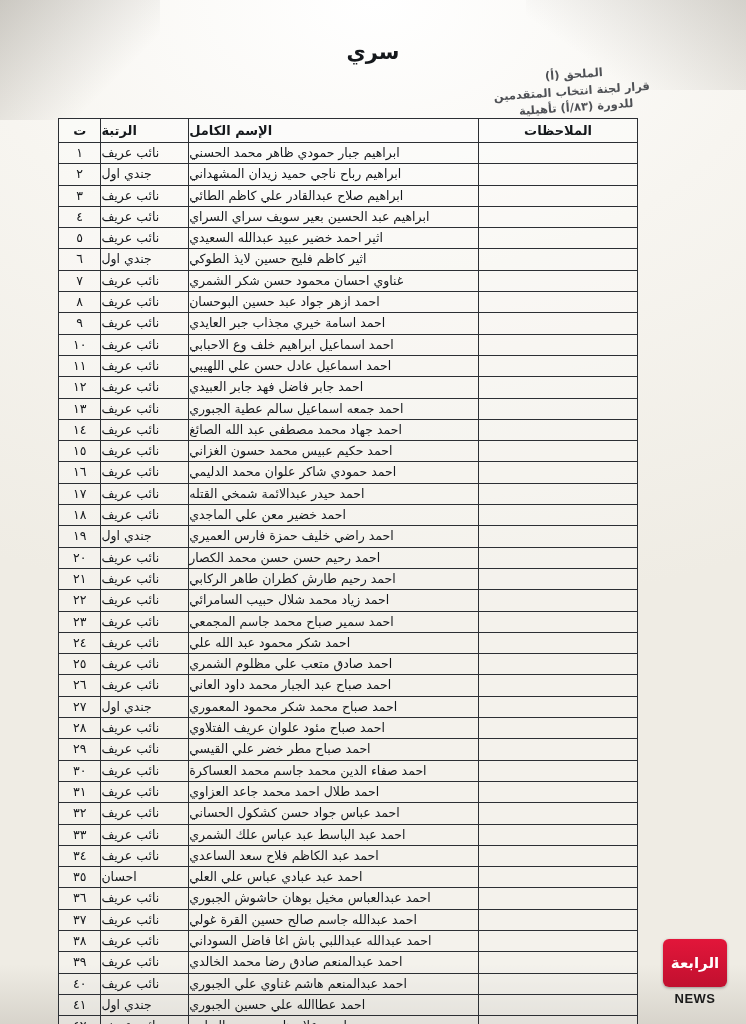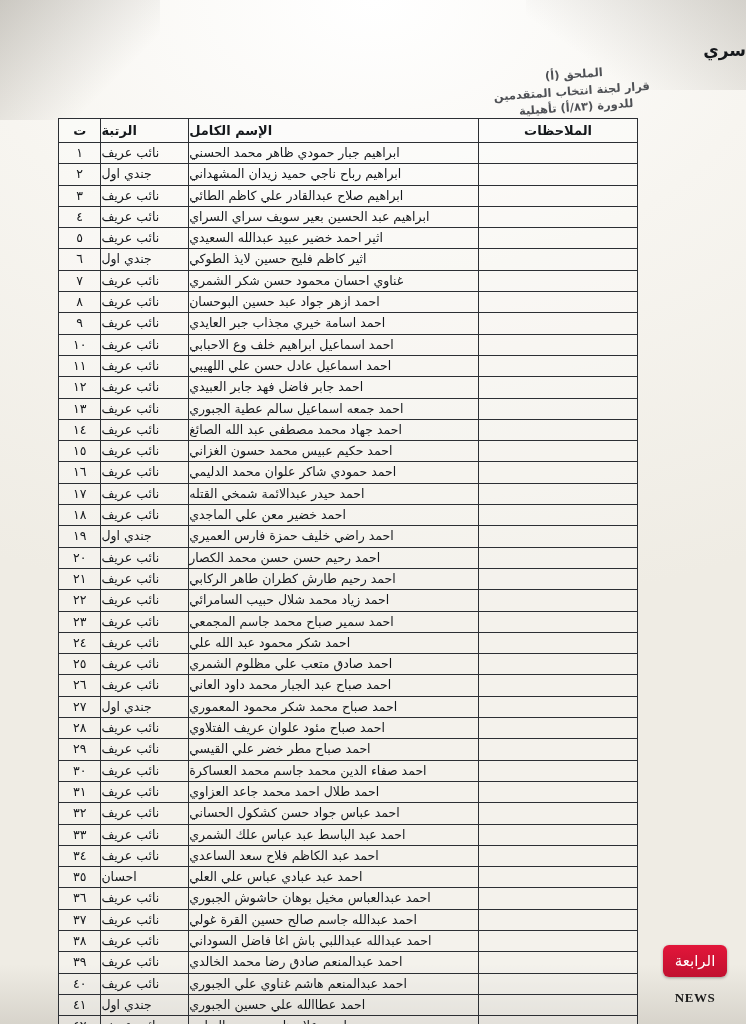--- a/index.html
+++ b/index.html
@@ -27,23 +27,23 @@
     background:linear-gradient(215deg, rgba(120,115,105,.28), rgba(255,255,255,0) 70%);
     pointer-events:none;
   }
   .shadow-bottom{
     position:absolute;left:0;bottom:0;width:100%;height:60px;
     background:linear-gradient(0deg, rgba(120,115,105,.20), rgba(255,255,255,0) 100%);
     pointer-events:none;
   }
 
   .secret{
-    position:absolute;top:40px;left:0;right:0;
+    position:absolute;top:40px;left:0;right:0;text-align:center;
     font-family:"DejaVu Sans", sans-serif;
-    font-size:17px;font-weight:bold;color:#15181c;
+    font-size:21px;font-weight:bold;color:#15181c;
     letter-spacing:0px;
   }
 
   .stamp{
     position:absolute;top:66px;right:96px;
     width:150px;text-align:center;
     transform:rotate(-4deg);
     color:#2a2d33;
     line-height:1.45;
     font-size:11.5px;
@@ -87,31 +87,31 @@
 
   .num-cell{font-size:12px;}
   .name-cell{font-size:12.5px;white-space:nowrap;}
   .rank-cell{font-size:12.5px;}
 
   .logo{
     position:absolute;right:14px;bottom:18px;
     width:74px;text-align:center;
   }
   .logo .box{
-    width:64px;height:32px;margin:13px auto;
+    width:64px;height:48px;margin:4px auto;
     background:linear-gradient(180deg,#e2163a,#c1102f);
     border-radius:6px;
-    color:#fff;font-weight:normal;font-size:15px;
+    color:#fff;font-weight:bold;font-size:15px;
     display:flex;align-items:center;justify-content:center;
     box-shadow:0 1px 3px rgba(0,0,0,.35);
   }
   .logo .cap{
     margin-top:3px;font-size:13px;font-weight:bold;color:#1b1b1b;
     letter-spacing:.5px;
-    font-family:Liberation Serif, serif;
+    font-family:Liberation Sans, sans-serif;
   }
 </style>
 </head>
 <body>
 
 <div class="page">
   <div class="shadow-top-left"></div>
   <div class="shadow-top-right"></div>
   <div class="shadow-bottom"></div>
 

